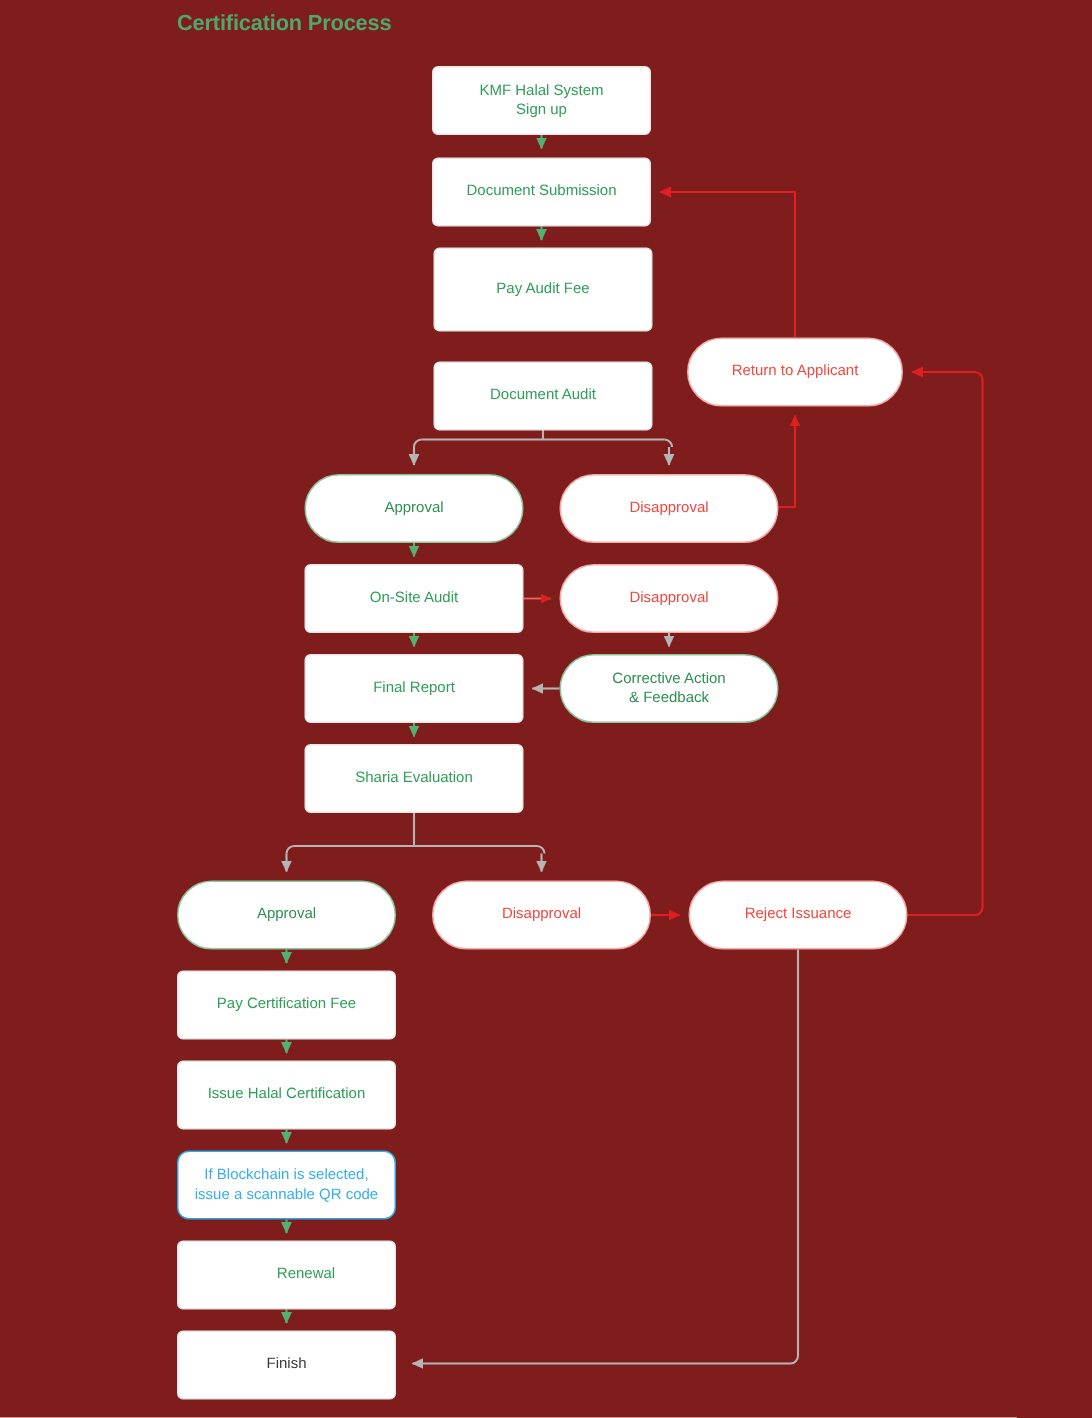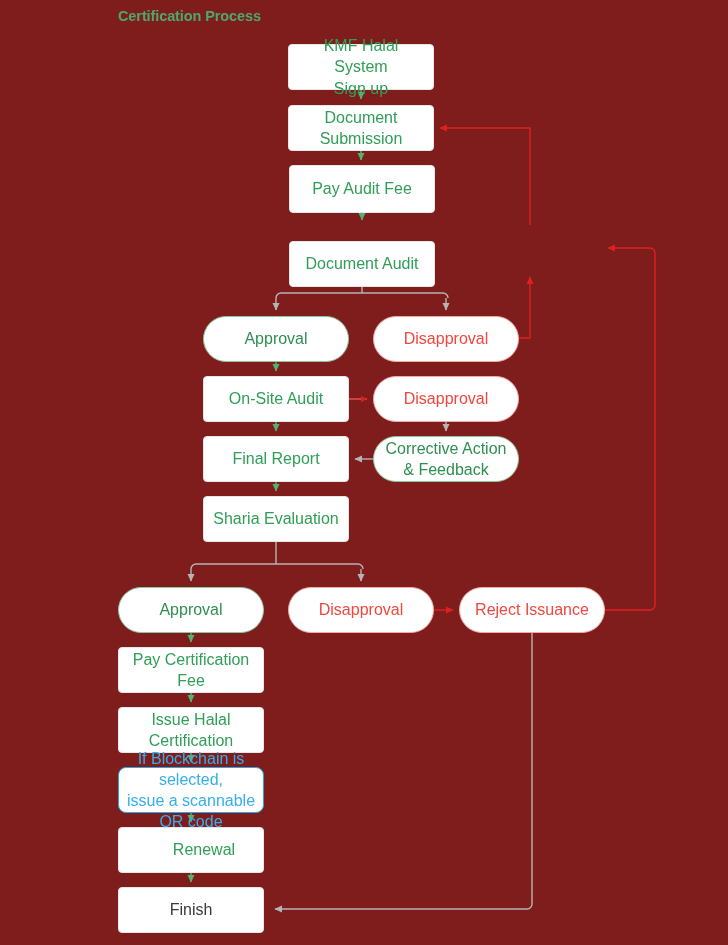--- a/index.html
+++ b/index.html
@@ -35,21 +35,21 @@
     letter-spacing: -0.1px;
     white-space: nowrap;
   }
   .node {
     position: absolute;
     box-sizing: border-box;
     display: flex;
     align-items: center;
     justify-content: center;
     text-align: center;
-    font-size: 16px;
+    font-size: 10px;
     line-height: 1.32;
     background: #ffffff;
     padding: 2px 6px;
     white-space: pre-line;
   }
   
   .n-rect {
     border: 1px solid #e6e6e6;
     border-radius: 4px;
     color: #2f9e57;
@@ -145,22 +145,23 @@
       <path d="M191,693 L191,702" stroke="#53b273" stroke-width="1.4" marker-end="url(#ar-green)"></path>
       <path d="M191,753 L191,762" stroke="#53b273" stroke-width="1.4" marker-end="url(#ar-green)"></path>
       <path d="M191,813 L191,822" stroke="#53b273" stroke-width="1.4" marker-end="url(#ar-green)"></path>
       <path d="M191,873 L191,882" stroke="#53b273" stroke-width="1.4" marker-end="url(#ar-green)"></path>
     </g>
   </svg>
 
   <div class="node n-rect" style="left: 288px; top: 44px; width: 146px; height: 46px;">KMF Halal System
 Sign up</div>
   <div class="node n-rect" style="left: 288px; top: 105px; width: 146px; height: 46px;">Document Submission</div>
-  <div class="node n-rect" style="left: 289px; top: 165px; width: 146px; height: 48px; text-align: center;">Pay Audit Fee</div>
+  <div class="node n-rect" style="left: 289px; top: 165px; width: 146px; height: 56px; text-align: center;">Pay Audit Fee</div>
   <div class="node n-rect" style="left: 289px; top: 225px; width: 146px; height: 46px; margin-top: 16px;">Document Audit</div>
+  <div class="node n-pill-red" style="left: 458px; top: 225px; width: 144px; height: 46px;">Return to Applicant</div>
   <div class="node n-pill-green" style="left: 203px; top: 316px; width: 146px; height: 46px;">Approval</div>
   <div class="node n-pill-red" style="left: 373px; top: 316px; width: 146px; height: 46px;">Disapproval</div>
   <div class="node n-rect" style="left: 203px; top: 376px; width: 146px; height: 46px;">On-Site Audit</div>
   <div class="node n-pill-red" style="left: 373px; top: 376px; width: 146px; height: 46px;">Disapproval</div>
   <div class="node n-rect" style="left: 203px; top: 436px; width: 146px; height: 46px;">Final Report</div>
   <div class="node n-pill-green" style="left: 373px; top: 436px; width: 146px; height: 46px;">Corrective Action
 &amp; Feedback</div>
   <div class="node n-rect" style="left: 203px; top: 496px; width: 146px; height: 46px;">Sharia Evaluation</div>
   <div class="node n-pill-green" style="left: 118px; top: 587px; width: 146px; height: 46px;">Approval</div>
   <div class="node n-pill-red" style="left: 288px; top: 587px; width: 146px; height: 46px;">Disapproval</div>

